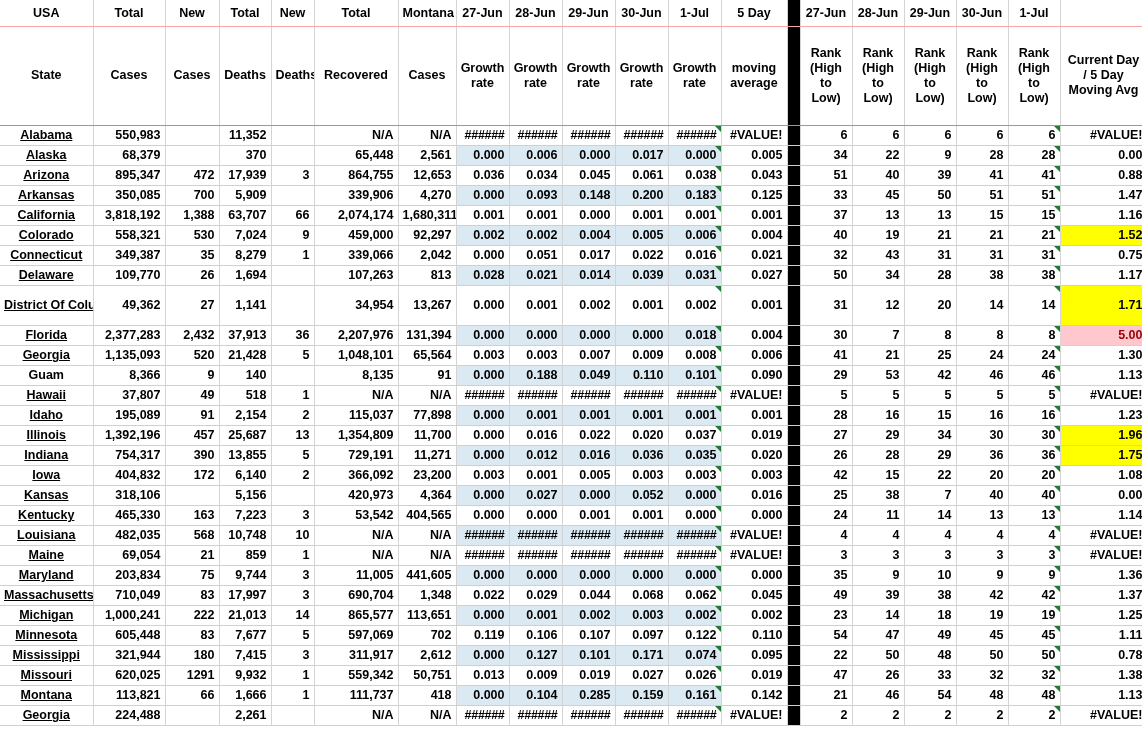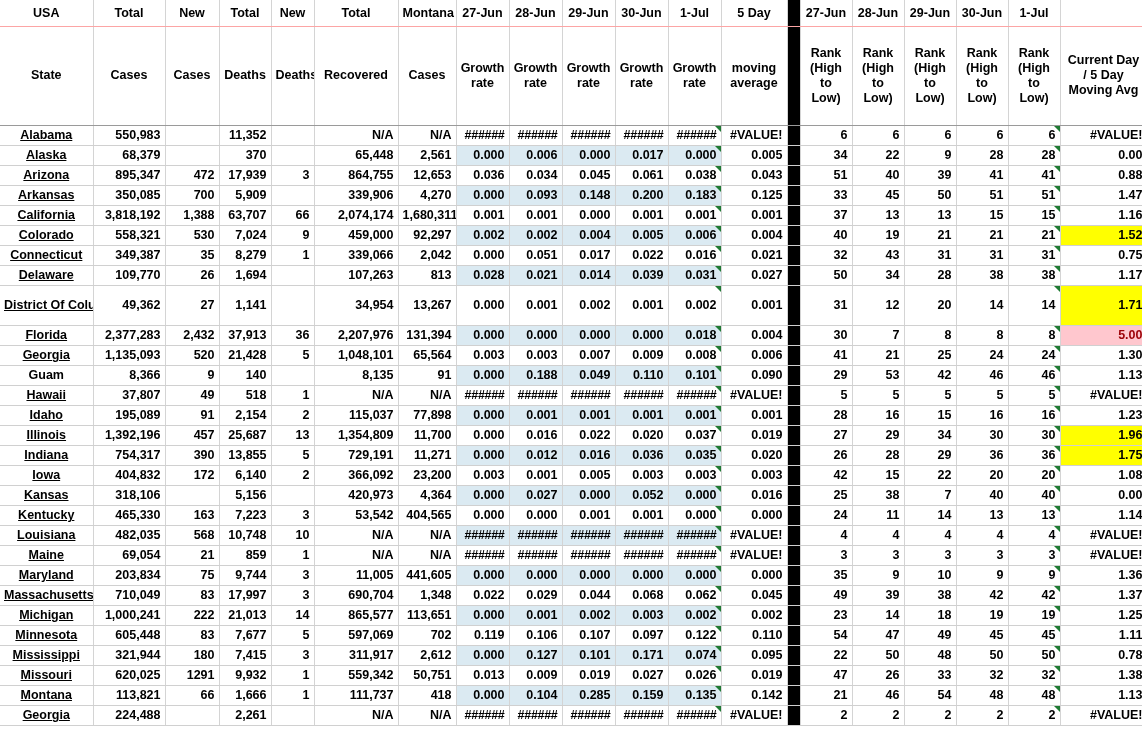--- a/index.html
+++ b/index.html
@@ -761,21 +761,21 @@
           <td class="num">113,821</td>
           <td class="num">66</td>
           <td class="num">1,666</td>
           <td class="num">1</td>
           <td class="num">111,737</td>
           <td class="num">418</td>
           <td class="rate band">0.000</td>
           <td class="rate band">0.104</td>
           <td class="rate band">0.285</td>
           <td class="rate band">0.159</td>
-          <td class="rate band cmt">0.135</td>
+          <td class="rate band cmt">0.161</td>
           <td class="rate">0.142</td>
           <td class="divider"></td>
           <td class="rank">21</td>
           <td class="rank">46</td>
           <td class="rank">54</td>
           <td class="rank">48</td>
           <td class="rank rate cmt">48</td>
           <td class="cd">1.13</td>
         </tr>
         <tr class="drow">

